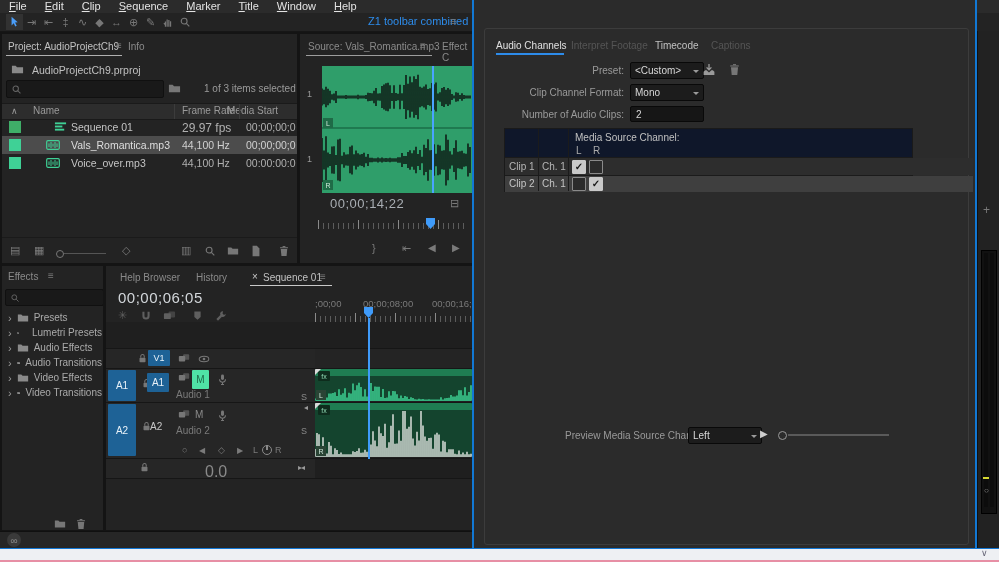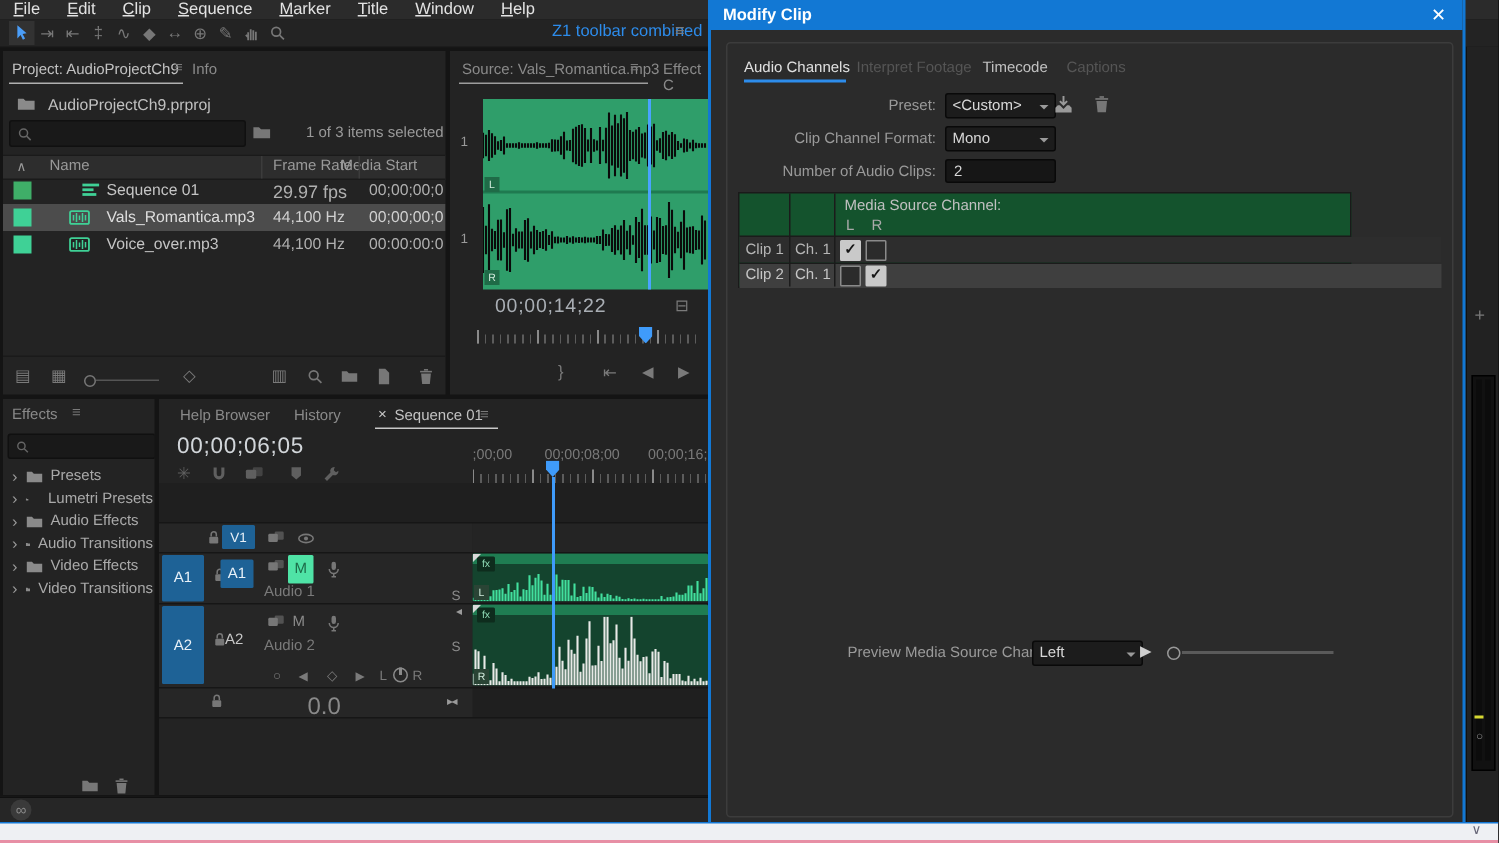--- a/index.html
+++ b/index.html
@@ -50,21 +50,21 @@
   .fxb{position:absolute;left:3px;top:2px;width:12px;height:10px;background:#0e2c1d;color:#8fd8b4;font-size:7px;display:flex;align-items:center;justify-content:center;border-radius:1px;}
   .chbadge{position:absolute;width:10px;height:10px;background:#2a4435;color:#cfe8da;font-size:7px;display:flex;align-items:center;justify-content:center;}
   .corner{position:absolute;left:0;top:0;width:6px;height:6px;background:#d9d9d9;clip-path:polygon(0 0,100% 0,0 100%);}
   .wave{position:absolute;overflow:hidden;}
   
   #dialog{position:absolute;left:472px;top:0;width:505px;height:549px;background:#2b2b2b;border-left:2px solid #1278d4;border-right:2px solid #1278d4;box-sizing:border-box;z-index:40;}
   #dlg-title{position:absolute;left:0;top:0;right:0;height:20px;background:#1278d4;color:#fff;font-size:11px;display:flex;align-items:center;padding:0 8px;font-weight:bold;}
   #dlg-close{margin-left:auto;font-weight:normal;font-size:12px;width:16px;text-align:center;}
   .dtab{position:absolute;font-size:10px;}
   .dlabel{position:absolute;text-align:right;font-size:10px;color:#9a9a9a;width:150px;left:0;}
-  #dtable{position:absolute;left:18px;top:128px;width:409px;height:64px;background:#14532d;border:1px solid #1a1a1a;box-sizing:border-box;}
+  #dtable{position:absolute;left:30px;top:128px;width:409px;height:64px;background:#0f172a;border:1px solid #1a1a1a;box-sizing:border-box;}
   .drow-line{position:absolute;left:0;right:0;height:1px;background:#1b1b1b;}
   .dcol-line{position:absolute;top:0;bottom:0;width:1px;background:#1b1b1b;}
   
   #statusbar{position:absolute;left:0;top:531px;width:999px;height:17px;background:#262626;border-top:1px solid #101010;}
   #bottombar{position:absolute;left:0;top:548px;width:999px;height:14px;background:#eef0f3;border-top:1px solid #1377d4;border-bottom:2px solid #e78fa5;box-sizing:border-box;z-index:60;}
   .tree-item{position:absolute;left:0;width:100px;height:15px;display:flex;align-items:center;}
 </style>
 </head>
 <body>
 
@@ -471,24 +471,20 @@
     <span class="a dim" style="left:6px;top:172px;font-size:12px">+</span>
     <div class="a" style="left:4px;top:219px;width:14px;height:262px;background:#111;border:1px solid #000">
       <div class="a" style="left:2px;top:2px;width:4px;height:254px;background:#0c0c0c"></div>
       <div class="a" style="left:8px;top:2px;width:4px;height:254px;background:#0c0c0c"></div>
       <div class="a" style="left:1px;top:226px;width:6px;height:2px;background:#d6d832"></div>
     </div>
     <span class="a" style="left:7px;top:455px;color:#999;font-size:8px">○</span>
   </div>
 
   <div id="dialog">
-    <div id="dlg-title">
-      <span>Modify Clip</span>
-      <span id="dlg-close">✕</span>
-    </div>
     <div class="a" style="left:10px;top:28px;width:483px;height:515px;border:1px solid #3c3c3c;border-radius:3px"></div>
 
     <span class="dtab" style="left:22px;top:40px;color:#e0e0e0">Audio Channels</span>
     <span class="dtab" style="left:97px;top:40px;color:#555">Interpret Footage</span>
     <span class="dtab" style="left:181px;top:40px;color:#c0c0c0">Timecode</span>
     <span class="dtab" style="left:237px;top:40px;color:#555">Captions</span>
     <div class="a" style="left:22px;top:53px;width:68px;height:2px;background:#2d8ceb"></div>
 
     <span class="dlabel" style="top:65px">Preset:</span>
     <div class="dd" style="left:156px;top:62px;width:64px;height:15px">

